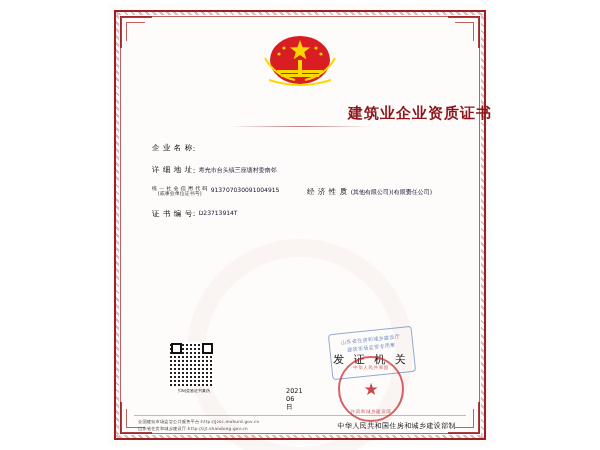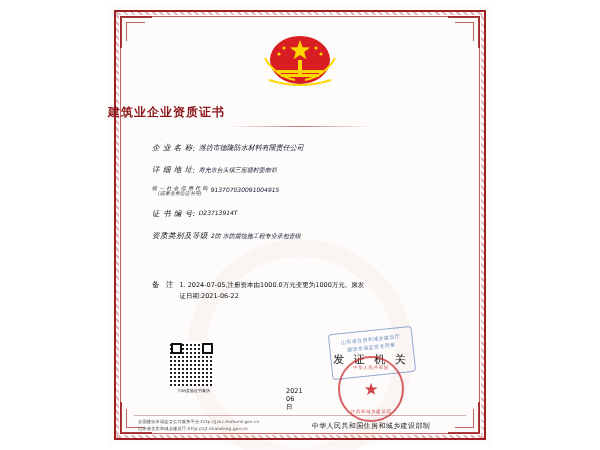--- a/index.html
+++ b/index.html
@@ -97,23 +97,23 @@
     top: 26px;
     transform: translateX(-50%);
     width: 86px;
     height: 64px;
   }
   .title {
     position: absolute;
     left: 0;
     right: 0;
     top: 100px;
-    text-align: left;
-    font-family: "DejaVu Sans", sans-serif;
-    font-size: 12px;
+    text-align: right;
+    font-family: "DejaVu Sans", sans-serif;
+    font-size: 15px;
     font-weight: bold;
     letter-spacing: 1px;
     color: #8d1418;
   }
   .title-rule {
     position: absolute;
     left: 120px;
     right: 120px;
     top: 122px;
     height: 1px;
@@ -121,21 +121,20 @@
   }
 
   
   .form {
     position: absolute;
     left: 44px;
     right: 30px;
     top: 136px;
     font-family: "DejaVu Sans", sans-serif;
     color: #1d1d1d;
-    font-style: italic;
   }
   .row {
     position: relative;
     display: flex;
     align-items: flex-end;
     margin-bottom: 9px;
     min-height: 13px;
   }
   .lbl {
     font-size: 7.5px;
@@ -213,20 +212,21 @@
     display: flex;
     justify-content: space-around;
     align-items: baseline;
     flex-direction: column;
   }
   .issuer .ministry {
     margin-top: 9px;
     font-size: 7px;
     letter-spacing: .4px;
     color: #111;
+    text-align: right;
   }
 
   
   .seal {
     position: absolute;
     left: 50%;
     top: 4px;
     transform: translateX(-50%);
     width: 62px;
     height: 62px;
@@ -379,59 +379,53 @@
     </svg>
 
     <div class="title">建筑业企业资质证书</div>
     <div class="title-rule"></div>
 
     <div class="form">
 
       <div class="row">
         <span class="lbl">企 业 名 称</span>
         <span class="lbl">:</span>
-        <span class="val">潍坊市德隆防水材料有限责任公司</span>
       </div>
 
       <div class="row">
         <span class="lbl">详 细 地 址</span>
         <span class="lbl">:</span>
         <span class="val small">寿光市台头镇三座塘村委南邻</span>
       </div>
 
       <div class="row two-col">
         <div class="c1">
           <span class="lbl-stack">
             <span class="l1">统 一 社 会 信 用 代 码</span><br>
             <span class="l2">(或事业单位证书号)</span>
           </span>
           <span class="val small">913707030091004915</span>
         </div>
+        <div class="c2">
+          <span class="lbl">经 济 性 质</span>
+          <span class="val small">(其他有限公司)(有限责任公司)</span>
+        </div>
       </div>
 
       <div class="row two-col">
         <div class="c1">
           <span class="lbl">证 书 编 号</span>
           <span class="lbl">:</span>
           <span class="val small">D23713914T</span>
         </div>
       </div>
 
-      <div class="row">
-        <span class="lbl">资质类别及等级</span>
-        <span class="val small">2防 水防腐蚀施工程专业承包壹级</span>
-      </div>
 
     </div>
 
-    <div class="remark">
-      <span class="rlbl">备 注</span>
-      <span class="rtext" style="white-space:pre-line;">1. 2024-07-05,注册资本由1000.0万元变更为1000万元。原发
-证日期:2021-06-22</span>
-    </div>
 
     <div class="stamp2" style="white-space:pre-line;">山东省住房和城乡建设厅
 建筑市场监管专用章</div>
 
     <div class="issuer">
       <div class="head">发 证 机 关</div>
 
       <div class="seal">
         <div class="txt-top">中华人民共和国</div>
         <div class="star">★</div>

